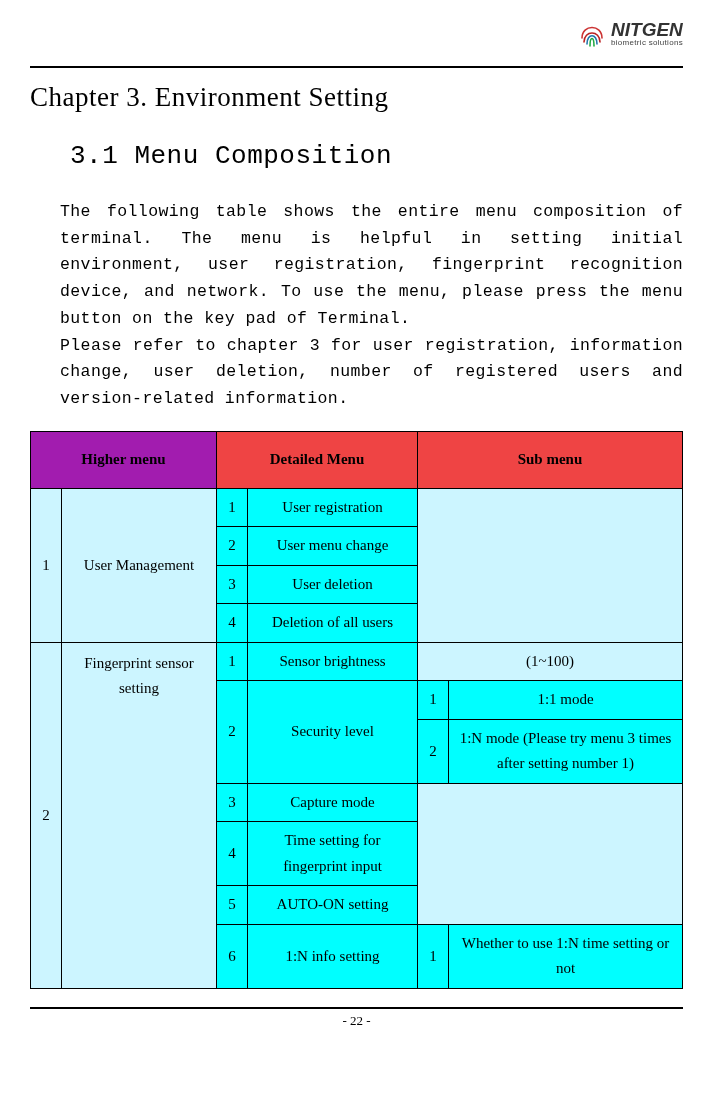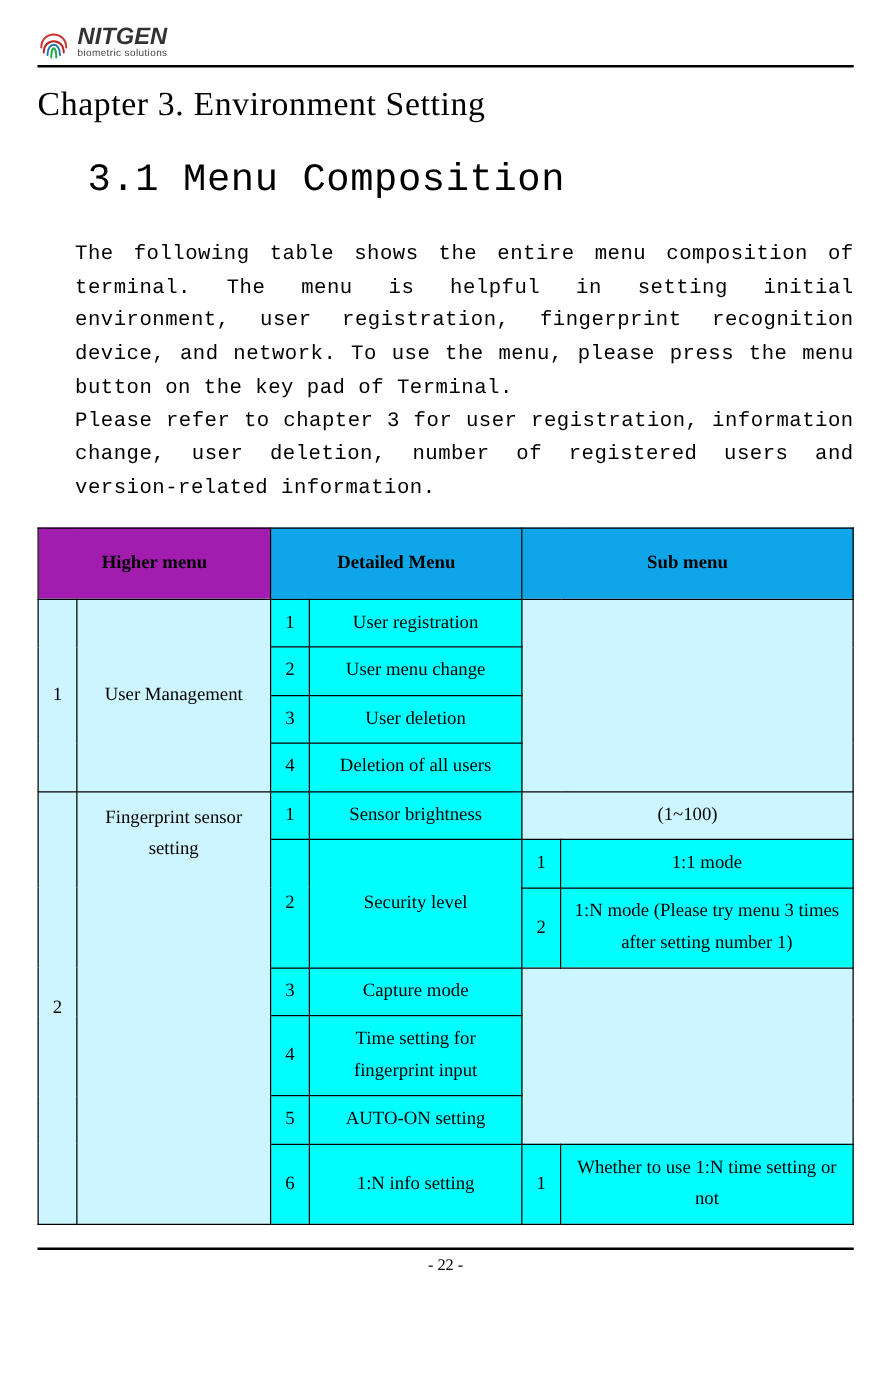--- a/index.html
+++ b/index.html
@@ -8,22 +8,23 @@
     font-family: "Times New Roman", serif;
     background: #fff;
     width: 713px;
   }
   .page {
     padding: 18px 30px 10px 30px;
     position: relative;
   }
   .header-row {
     display: flex;
+    justify-content: flex-end;
     align-items: center;
-    margin-bottom: 4px;
+    margin-bottom: 18px;
   }
   .logo {
     display: flex;
     align-items: center;
     gap: 6px;
   }
   .logo-text {
     display: flex;
     flex-direction: column;
     line-height: 1;
@@ -49,21 +50,21 @@
   }
   .chapter-title {
     font-family: Liberation Serif, serif;
     font-size: 27px;
     letter-spacing: 0.5px;
     margin: 12px 0 28px 0;
     font-weight: normal;
   }
   .section-title {
     font-family: "Courier New", monospace;
-    font-size: 31px;
+    font-size: 26px;
     letter-spacing: 0.5px;
     margin: 0 0 28px 40px;
     font-weight: normal;
   }
   .body-text {
     font-family: "Courier New", monospace;
     font-size: 16.5px;
     line-height: 1.62;
     margin: 0 0 18px 30px;
     text-align: justify;
@@ -79,21 +80,21 @@
     border: 1px solid #000;
     font-family: "Times New Roman", serif;
     font-size: 15px;
     text-align: center;
     vertical-align: middle;
     padding: 6px 4px;
     line-height: 1.7;
   }
   th {
     font-weight: bold;
-    background: #0ea5e9;
+    background: #ef4444;
     height: 44px;
   }
   th.hm { background: #a21caf; }
   .bg-light { background: #ccf5ff; }
   .bg-cyan { background: #00ffff; }
   .col-num { width: 22px; }
   .col-dnum { width: 22px; }
   .col-snum { width: 22px; }
   .hr-bottom {
     border: none;

